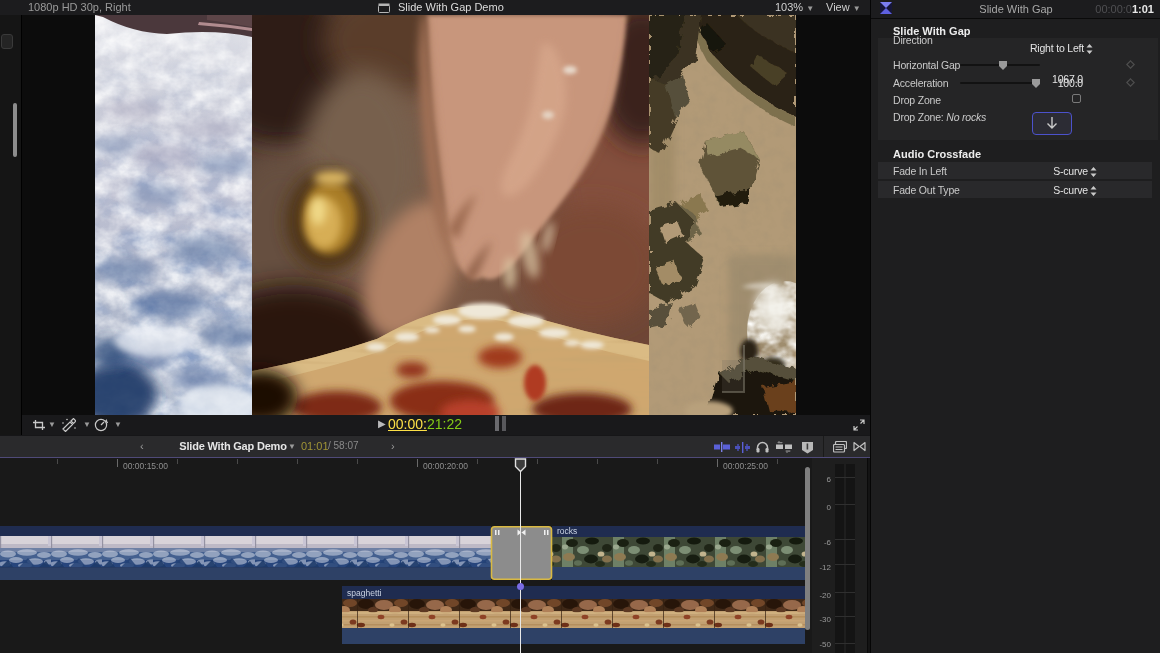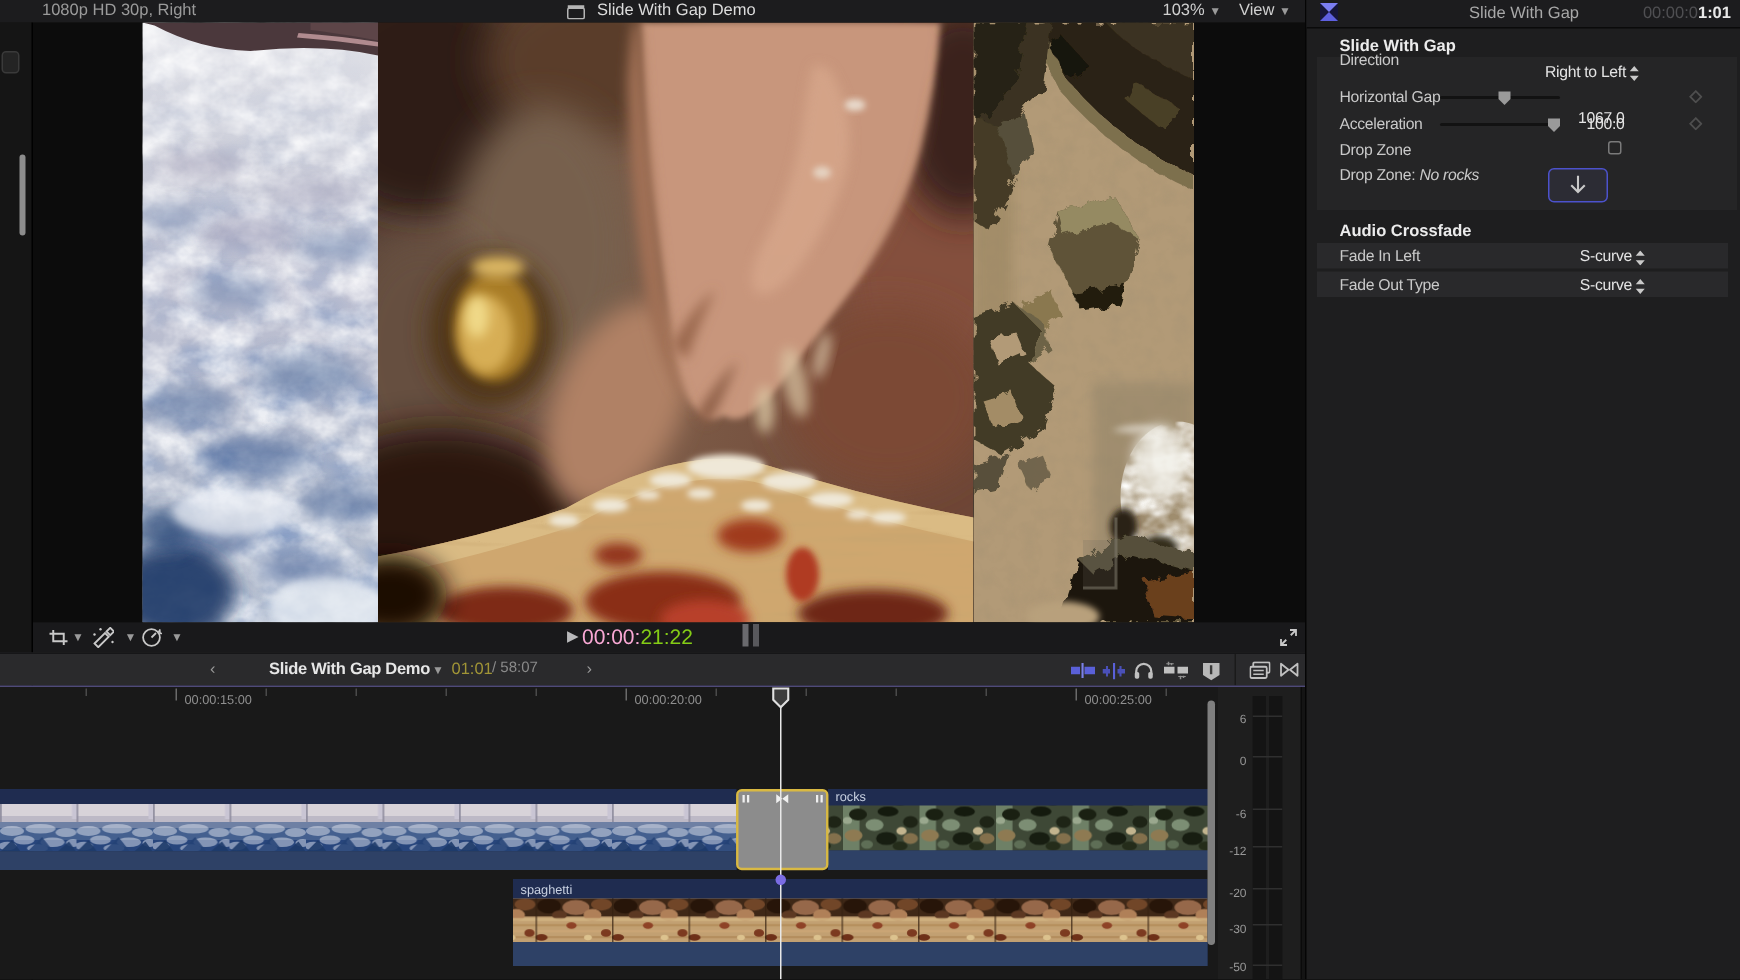--- a/index.html
+++ b/index.html
@@ -15,21 +15,21 @@
   #topbar .view{left:826px;top:1px;color:#cfcfcf;}
   .chev{color:#9a9a9a;font-size:8px;}
   
   #sidebar{left:0;top:15px;width:22px;height:638px;background:#151515;border-right:1px solid #000;}
   #sidebar .tab{left:1px;top:19px;width:12px;height:15px;border:1px solid #3a3a3a;border-radius:3px;background:#242424;}
   #sidebar .sb{left:13px;top:88px;width:4px;height:54px;border-radius:2px;background:#8d8d8d;}
   
   #viewer{left:22px;top:15px;width:848px;height:400px;background:#0c0c0c;overflow:hidden;}
   
   #vtb{left:22px;top:415px;width:848px;height:20px;background:#19191b;color:#c4c4c4;}
-  #vtb .tc1{color:#f9a8d4;}
+  #vtb .tc1{color:#fde047;text-decoration:underline;}
   #vtb .tc2{color:#84cc16;}
   
   #ttb{left:0;top:435px;width:870px;height:22px;background:#2a2a2c;border-top:1px solid #161618;}
   #pline{left:0;top:457px;width:870px;height:1px;background:#4f4a78;}
   
   #tl{left:0;top:458px;width:812px;height:195px;background:#191919;overflow:hidden;}
   .rlbl{position:absolute;top:3px;font-size:8.5px;color:#8f8f8f;letter-spacing:0;}
   .tick{position:absolute;top:1px;width:1px;height:5px;background:#4a4a4a;}
   .ticklg{position:absolute;top:1px;width:1px;height:8px;background:#6a6a6a;}
   

